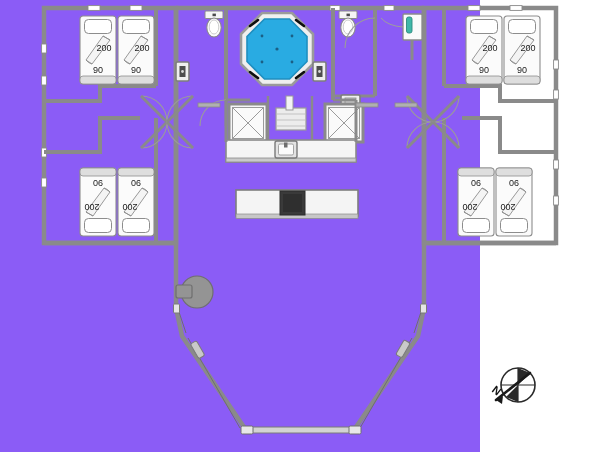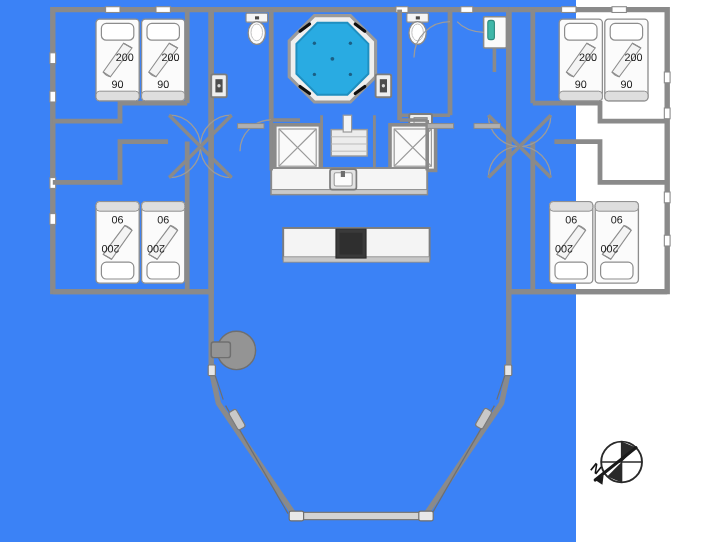--- a/index.html
+++ b/index.html
@@ -10,21 +10,21 @@
   body {
     width: 600px;
     height: 452px;
     font-family: "Liberation Sans", sans-serif;
     overflow: hidden;
   }
   #plan-root {
     position: relative;
     width: 480px;
     height: 452px;
-    background: #3b82f6;
+    background: #8b5cf6;
   }
   #plan-svg {
     position: absolute;
     left: 0;
     top: 0;
     width: 600px;
     height: 452px;
     display: block;
   }
   .bedlabel {

